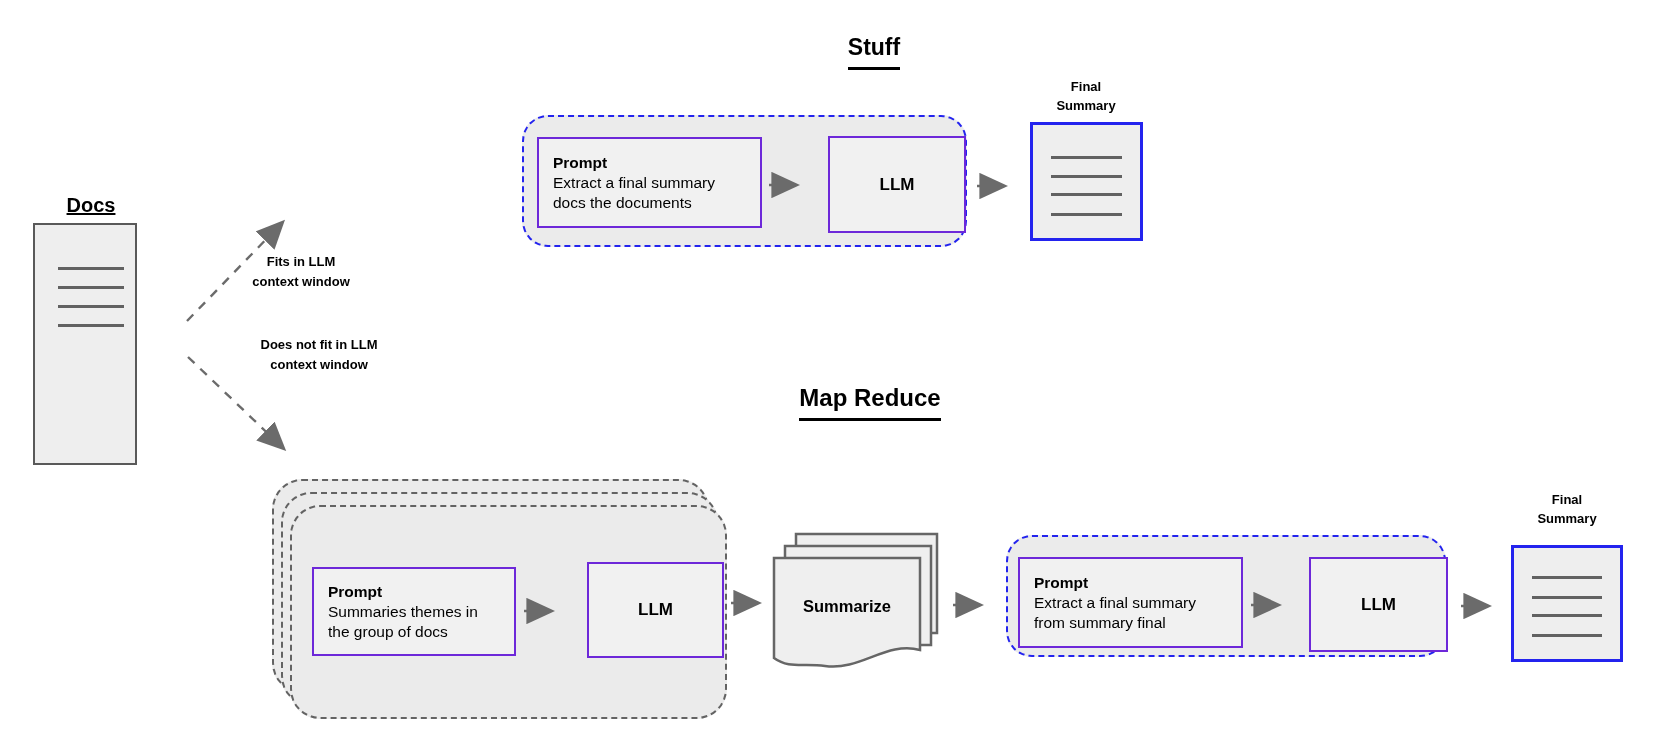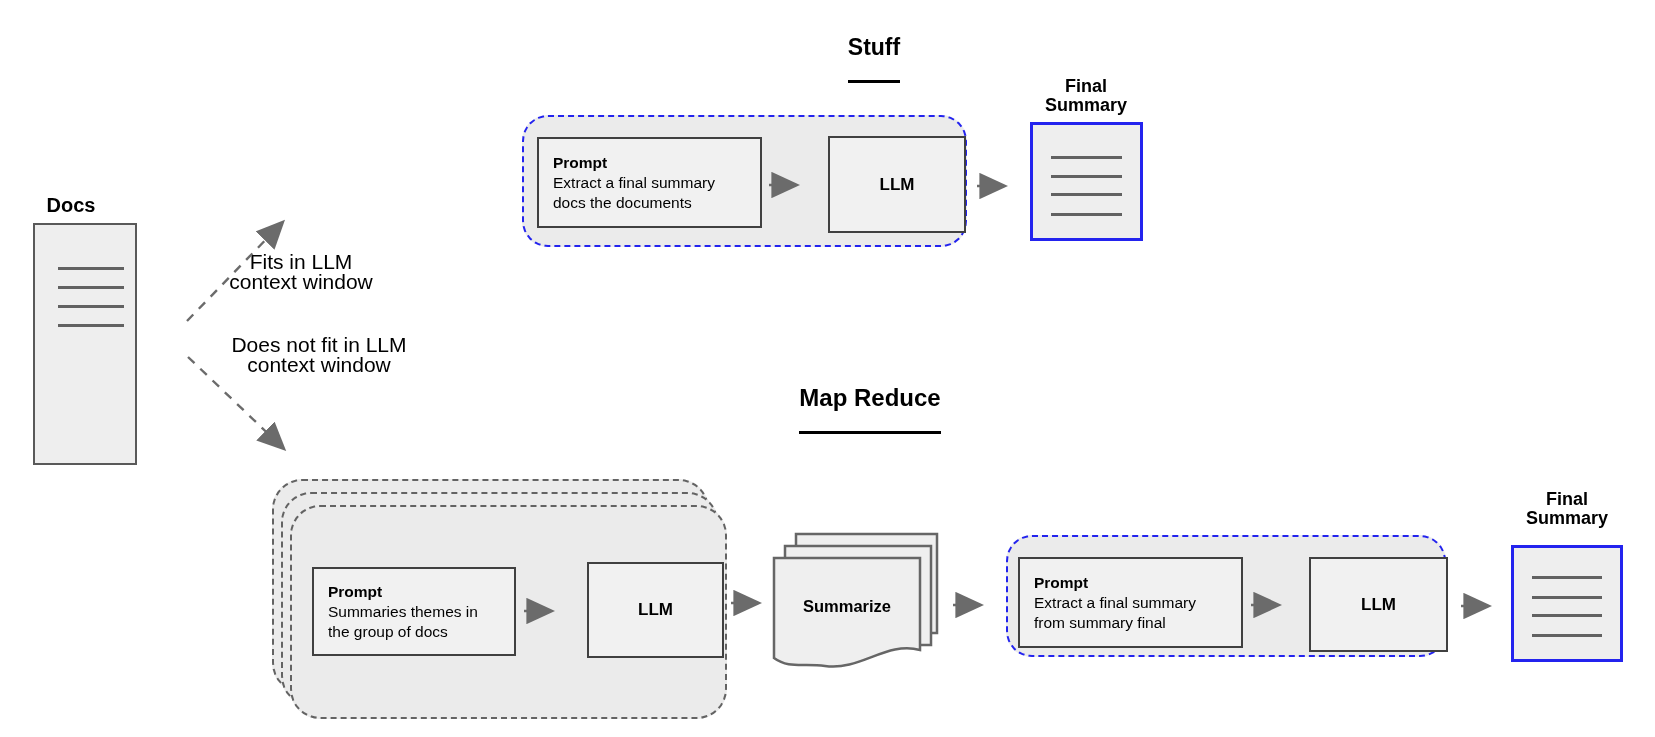--- a/index.html
+++ b/index.html
@@ -4,71 +4,71 @@
 <style>
   html,body{margin:0;padding:0;background:#fff;}
   #canvas{
     position:relative;width:1655px;height:737px;background:#ffffff;
     font-family:"Liberation Sans",sans-serif;color:#000;overflow:hidden;
   }
   .abs{position:absolute;}
   .title{
     font-weight:bold;font-size:23px;text-align:center;
   }
-  .title .u{display:inline-block;border-bottom:3px solid #000;padding-bottom:19px;}
+  .title .u{display:inline-block;border-bottom:3px solid #000;padding-bottom:6px;}
   .container-blue{
     position:absolute;background:#ebebeb;border:2.5px dashed #2323ee;border-radius:26px;
   }
   .container-gray{
     position:absolute;background:#ebebeb;border:2px dashed #636363;border-radius:30px;
   }
   .box{
-    position:absolute;background:#f1f1f1;border:2px solid #404040;box-sizing:border-box;
+    position:absolute;background:#f1f1f1;border:2px solid #6d28d9;box-sizing:border-box;
   }
   .promptbox{
     display:flex;flex-direction:column;justify-content:center;
     padding-left:14px;font-size:15.5px;line-height:20px;
   }
   .promptbox .b{font-weight:bold;}
   .llmbox{
     display:flex;align-items:center;justify-content:center;
     font-weight:bold;font-size:17px;margin-left:16px;
   }
   .doc{
     position:absolute;background:#eeeeee;border:2px solid #595959;box-sizing:border-box;
   }
   .doc-blue{
     position:absolute;background:#eeeeee;border:3px solid #2323ee;box-sizing:border-box;
   }
   .docline{
     position:absolute;height:2.5px;background:#616161;
   }
   .small-label{
-    position:absolute;font-weight:bold;font-size:18px;line-height:19px;text-align:center;
+    position:absolute;font-weight:bold;font-size:13px;line-height:19px;text-align:center;
   }
   .small-label span{display:block;}
   .branch-label{
-    position:absolute;font-weight:normal;font-size:21px;line-height:20px;text-align:center;
+    position:absolute;font-weight:bold;font-size:13px;line-height:20px;text-align:center;
   }
   .branch-label span{display:block;}
   .doclabel{
     position:absolute;font-weight:bold;font-size:20px;text-align:center;
   }
   .sumlabel{
     position:absolute;font-weight:bold;font-size:16.5px;text-align:center;z-index:6;
   }
   #arrow-layer{position:absolute;left:0;top:0;z-index:5;pointer-events:none;}
   .z1{z-index:1;} .z2{z-index:2;}
 </style>
 </head>
 <body>
 
 <div id="canvas">
 
-  <div class="doclabel" style="left:19px;top:194px;width:104px;">Docs</div>
+  <div class="doclabel" style="left:39px;top:194px;width:104px;text-decoration:underline;">Docs</div>
   <div class="doc z1" style="left:33px;top:223px;width:104px;height:242px;">
     <div>
       <div class="docline" style="left:23px;top:42px;width:66px;"></div>
       <div class="docline" style="left:23px;top:61px;width:66px;"></div>
       <div class="docline" style="left:23px;top:80px;width:66px;"></div>
       <div class="docline" style="left:23px;top:99px;width:66px;"></div>
     </div>
   </div>
 
   <div class="branch-label" style="left:221px;top:252px;width:160px;">

